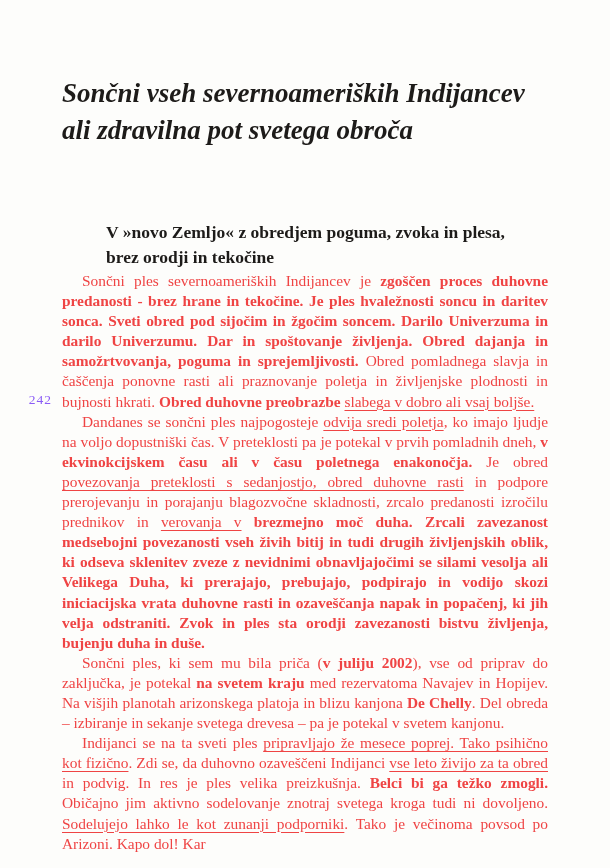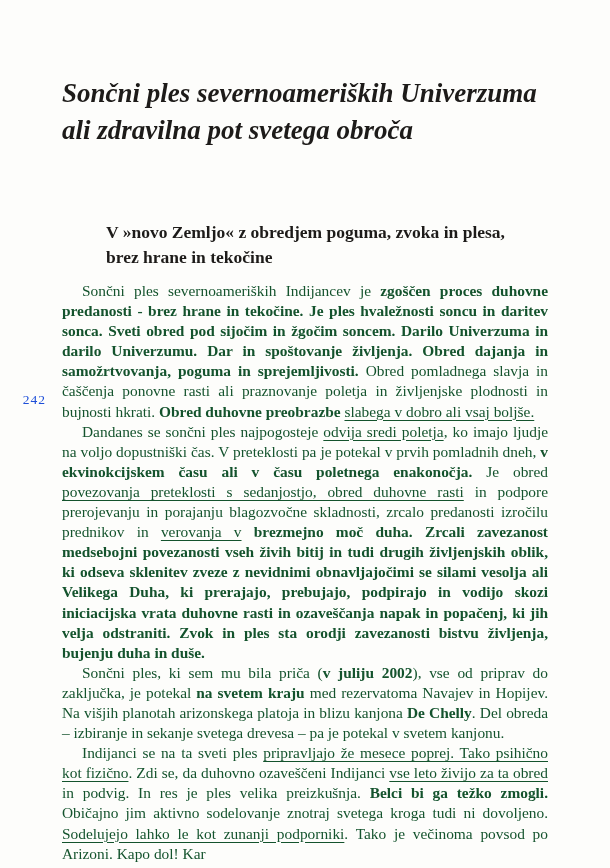--- a/index.html
+++ b/index.html
@@ -11,27 +11,27 @@
     position: relative;
     width: 610px;
     height: 868px;
     margin: 0 auto;
     background: #fdfdfb;
     color: #1e1c1a;
     overflow: hidden;
   }
   .pagenum {
     position: absolute;
-    left: 0;
+    left: 6px;
     top: 392px;
     width: 46px;
     text-align: right;
     font-size: 13.5px;
     letter-spacing: 1px;
-    color: #1d4ed8;
+    color: #8b5cf6;
   }
   .title {
     position: absolute;
     left: 62px;
     top: 57px;
     width: 500px;
     font-size: 27px;
     line-height: 37px;
     font-style: italic;
     font-weight: 700;
@@ -44,25 +44,25 @@
     width: 490px;
     font-size: 17.5px;
     line-height: 25px;
     font-weight: 700;
     color: #1d1b19;
     margin-left: 44px;
   }
   .body-text {
     position: absolute;
     left: 62px;
-    top: 281px;
+    top: 271px;
     width: 486px;
     font-size: 15.4px;
     line-height: 20.1px;
-    color: #14532d;
+    color: #ef4444;
   }
   .para {
     margin: 0;
     text-indent: 20px;
     text-align: justify;
   }
   .run    { font-weight: 400; }
   .run-b  { font-weight: 700; }
   .run-u  {
     font-weight: 400;
@@ -77,27 +77,27 @@
   }
 </style>
 </head>
 <body>
 
 <div class="page">
 
   <div class="pagenum">242</div>
 
   <h1 class="title">
-    <span>Sončni ples severnoameriških Univerzuma</span><br>
+    <span>Sončni vseh severnoameriških Indijancev</span><br>
     <span>ali zdravilna pot svetega obroča</span>
   </h1>
 
   <h2 class="subtitle">
     <span>V »novo Zemljo« z obredjem poguma, zvoka in plesa,</span><br>
-    <span>brez hrane in tekočine</span>
+    <span>brez orodji in tekočine</span>
   </h2>
 
   <div class="body-text">
       <p class="para"><span class="run">Sončni ples severnoameriških Indijancev je </span><span class="run-b">zgoščen proces duhovne predanosti - brez hrane in tekočine. Je ples hvaležnosti soncu in daritev sonca. Sveti obred pod sijočim in žgočim soncem. Darilo Univerzuma in darilo Univerzumu. Dar in spoštovanje življenja. Obred dajanja in samožrtvovanja, poguma in sprejemljivosti. </span><span class="run">Obred pomladnega slavja in čaščenja ponovne rasti ali praznovanje poletja in življenjske plodnosti in bujnosti hkrati. </span><span class="run-b">Obred duhovne preobrazbe </span><span class="run-u">slabega v dobro ali vsaj boljše.</span></p>
       <p class="para"><span class="run">Dandanes se sončni ples najpogosteje </span><span class="run-u">odvija sredi poletja</span><span class="run">, ko imajo ljudje na voljo dopustniški čas. V preteklosti pa je potekal v prvih pomladnih dneh, </span><span class="run-b">v ekvinokcijskem času ali v času poletnega enakonočja.</span><span class="run"> Je obred </span><span class="run-u">povezovanja preteklosti s sedanjostjo, obred duhovne rasti</span><span class="run"> in podpore prerojevanju in porajanju blagozvočne skladnosti, zrcalo predanosti izročilu prednikov in </span><span class="run-u">verovanja v</span><span class="run-b"> brezmejno moč duha. Zrcali zavezanost medsebojni povezanosti vseh živih bitij in tudi drugih življenjskih oblik, ki odseva sklenitev zveze z nevidnimi obnavljajočimi se silami vesolja ali Velikega Duha, </span><span class="run-bu">ki prerajajo, prebujajo, podpirajo in vodijo skozi</span><span class="run-b"> iniciacijska vrata duhovne rasti in ozaveščanja napak in popačenj, ki jih velja odstraniti. Zvok in ples sta orodji zavezanosti bistvu življenja, bujenju duha in duše.</span></p>
       <p class="para"><span class="run">Sončni ples, ki sem mu bila priča (</span><span class="run-b">v juliju 2002</span><span class="run">), vse od priprav do zaključka, je potekal </span><span class="run-b">na svetem kraju</span><span class="run"> med rezervatoma Navajev in Hopijev. Na višjih planotah arizonskega platoja in blizu kanjona </span><span class="run-b">De Chelly</span><span class="run">. Del obreda – izbiranje in sekanje svetega drevesa – pa je potekal v svetem kanjonu.</span></p>
       <p class="para"><span class="run">Indijanci se na ta sveti ples </span><span class="run-u">pripravljajo že mesece poprej. Tako psihično kot fizično</span><span class="run">. Zdi se, da duhovno ozaveščeni Indijanci </span><span class="run-u">vse leto živijo za ta obred</span><span class="run"> in podvig. In res je ples velika preizkušnja. </span><span class="run-b">Belci bi ga težko zmogli.</span><span class="run"> Običajno jim aktivno sodelovanje znotraj svetega kroga tudi ni dovoljeno. </span><span class="run-u">Sodelujejo lahko le kot zunanji podporniki</span><span class="run">. Tako je večinoma povsod po Arizoni. Kapo dol! Kar</span></p>
     </div>
 
 </div>

